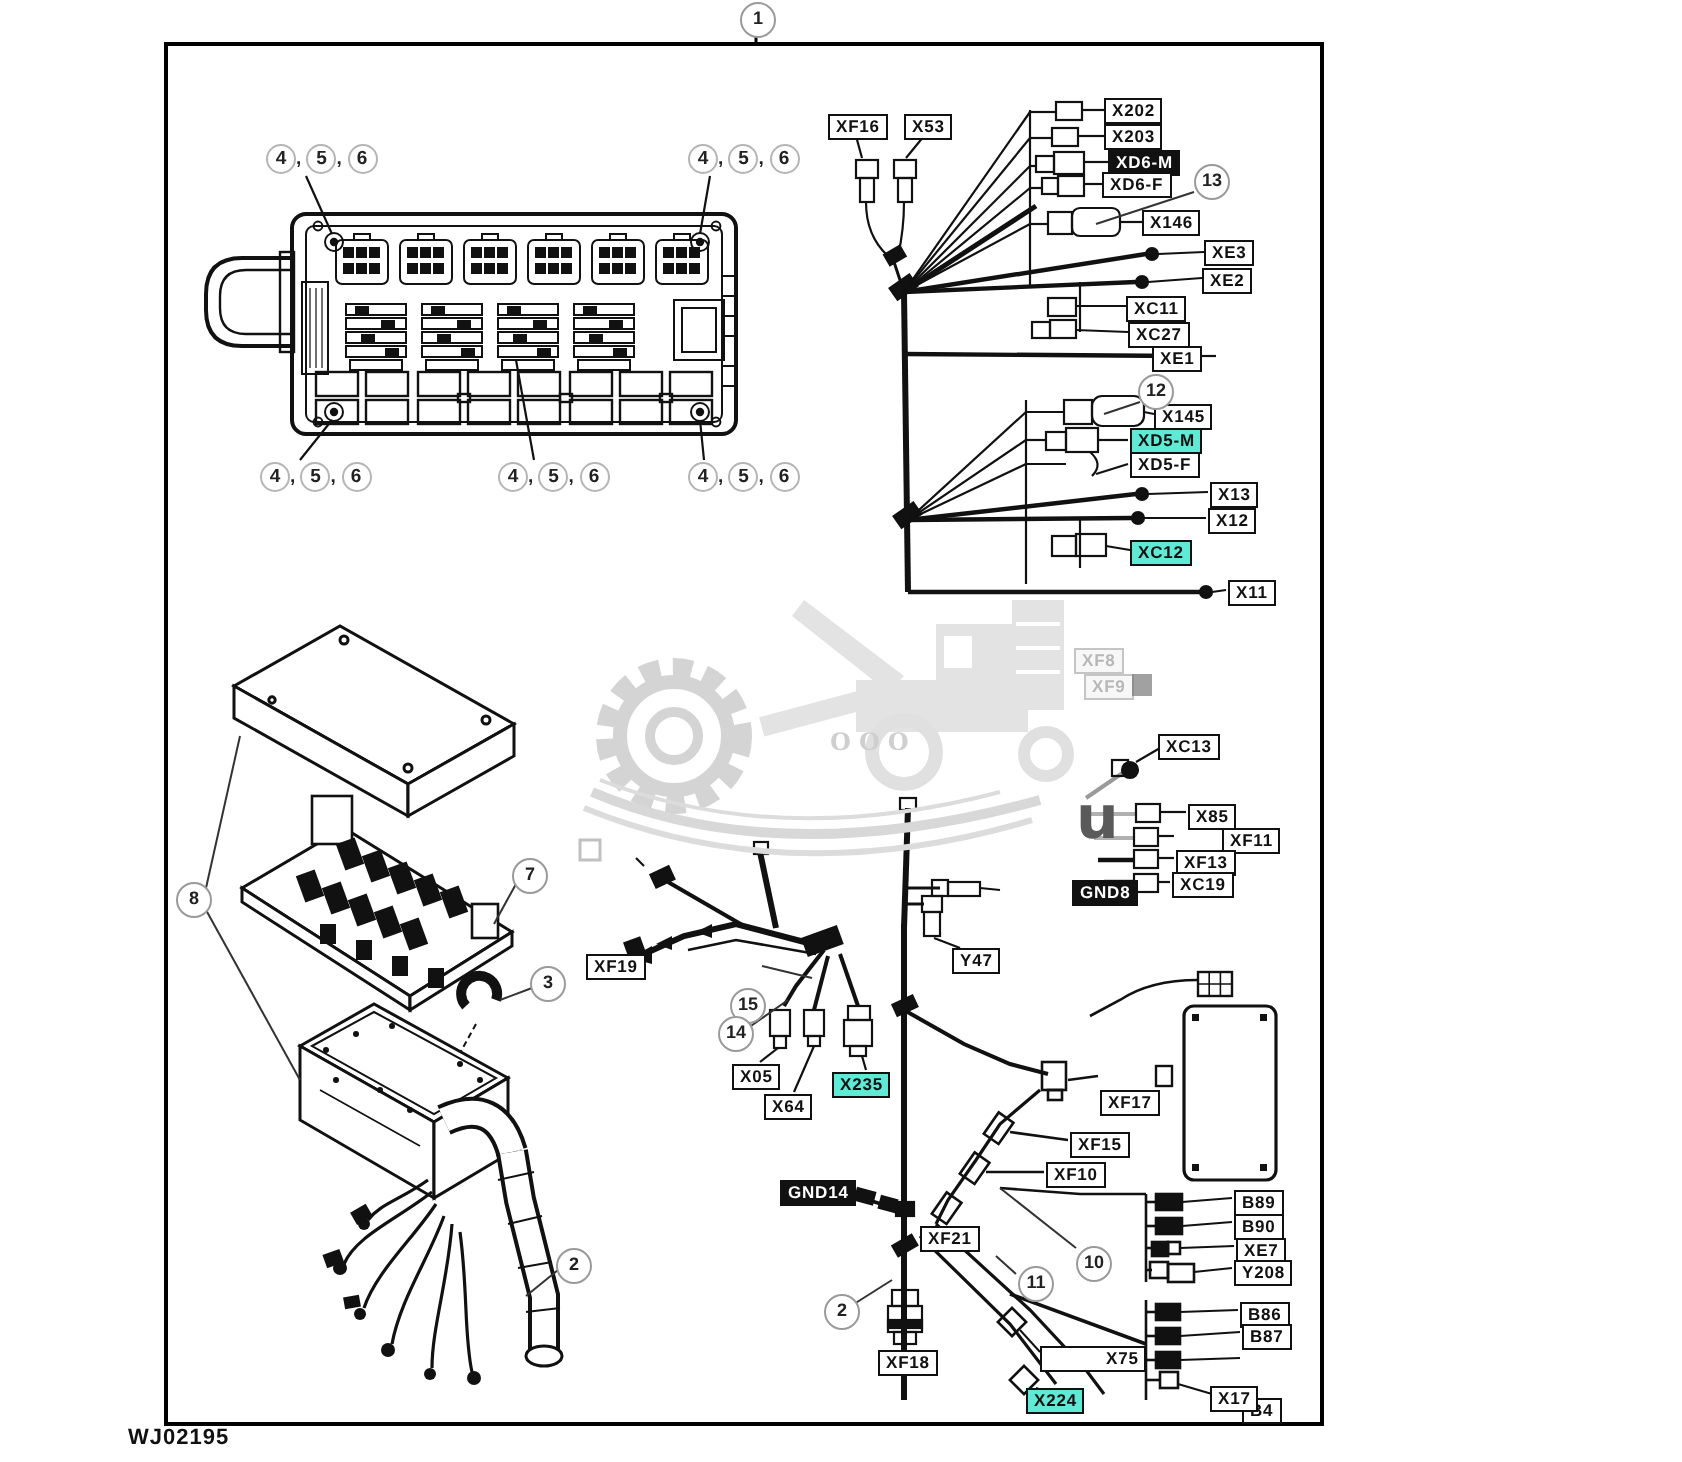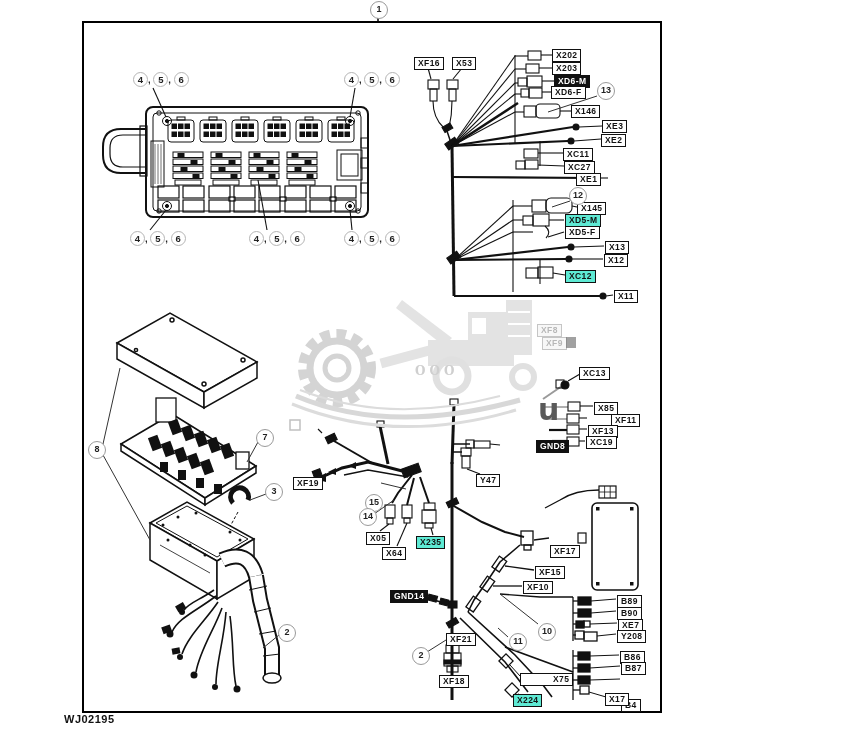--- a/index.html
+++ b/index.html
@@ -601,21 +601,21 @@
       <div class="lbl" style="left: 611px; top: 414px; text-align: center;">XF11</div>
       <div class="lbl" style="left: 588px; top: 425px;">XF13</div>
       <div class="lbl" style="left: 586px; top: 436px;">XC19</div>
       <div class="lbl inv" style="left: 501px; top: 440px; margin-left: 35px;">GND8</div>
       <div class="lbl" style="left: 476px; top: 474px;">Y47</div>
       <div class="lbl" style="left: 293px; top: 477px;">XF19</div>
       <div class="lbl" style="left: 366px; top: 532px;">X05</div>
       <div class="lbl gray" style="left: 416px; top: 536px;">X235</div>
       <div class="lbl" style="left: 382px; top: 547px;">X64</div>
       <div class="lbl inv" style="left: 390px; top: 590px;">GND14</div>
-      <div class="lbl" style="left: 446px; top: 613px; margin-top: 20px;">XF21</div>
+      <div class="lbl" style="left: 460px; top: 613px;">XF21</div>
       <div class="lbl" style="left: 439px; top: 675px;">XF18</div>
       <div class="lbl" style="left: 550px; top: 533px; margin-top: 12px;">XF17</div>
       <div class="lbl" style="left: 535px; top: 566px;">XF15</div>
       <div class="lbl" style="left: 523px; top: 581px;">XF10</div>
       <div class="lbl" style="left: 617px; top: 595px;">B89</div>
       <div class="lbl" style="left: 617px; top: 607px;">B90</div>
       <div class="lbl" style="left: 618px; top: 619px;">XE7</div>
       <div class="lbl" style="left: 617px; top: 630px;">Y208</div>
       <div class="lbl" style="left: 620px; top: 651px;">B86</div>
       <div class="lbl" style="left: 621px; top: 662px;">B87</div>

